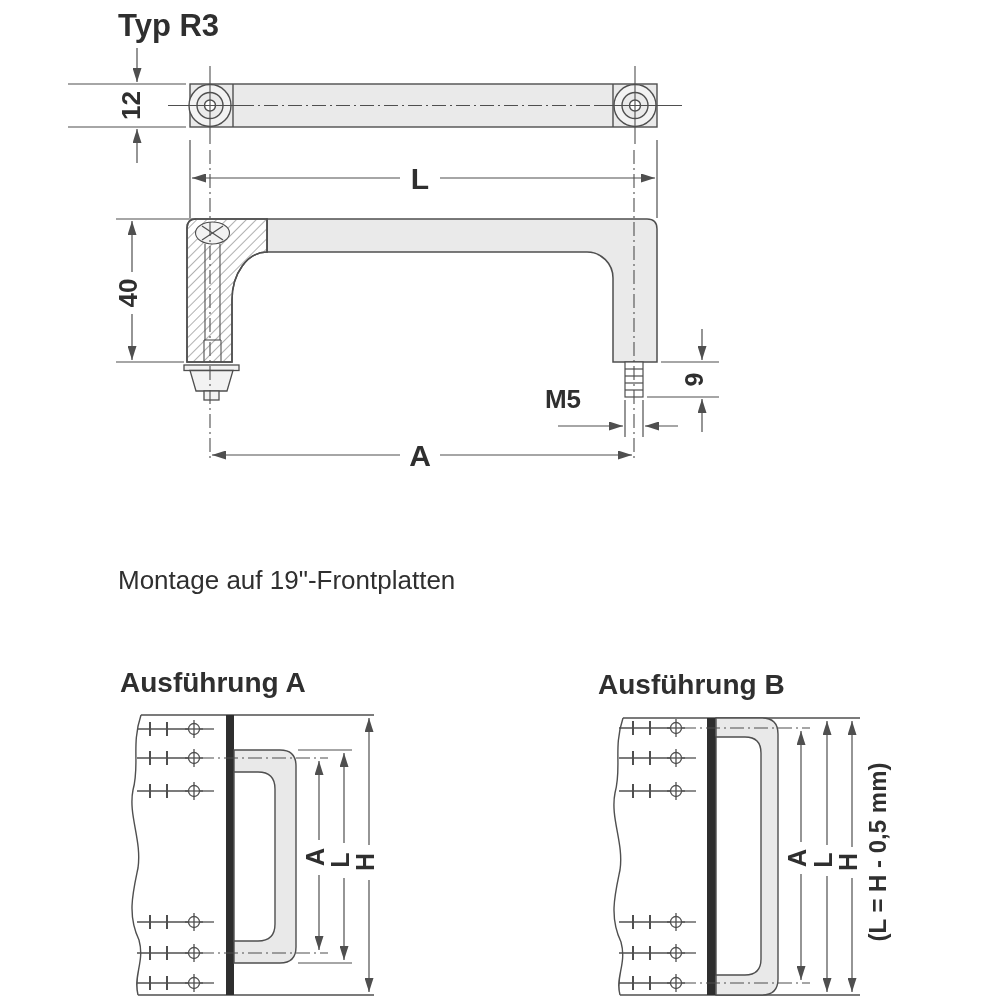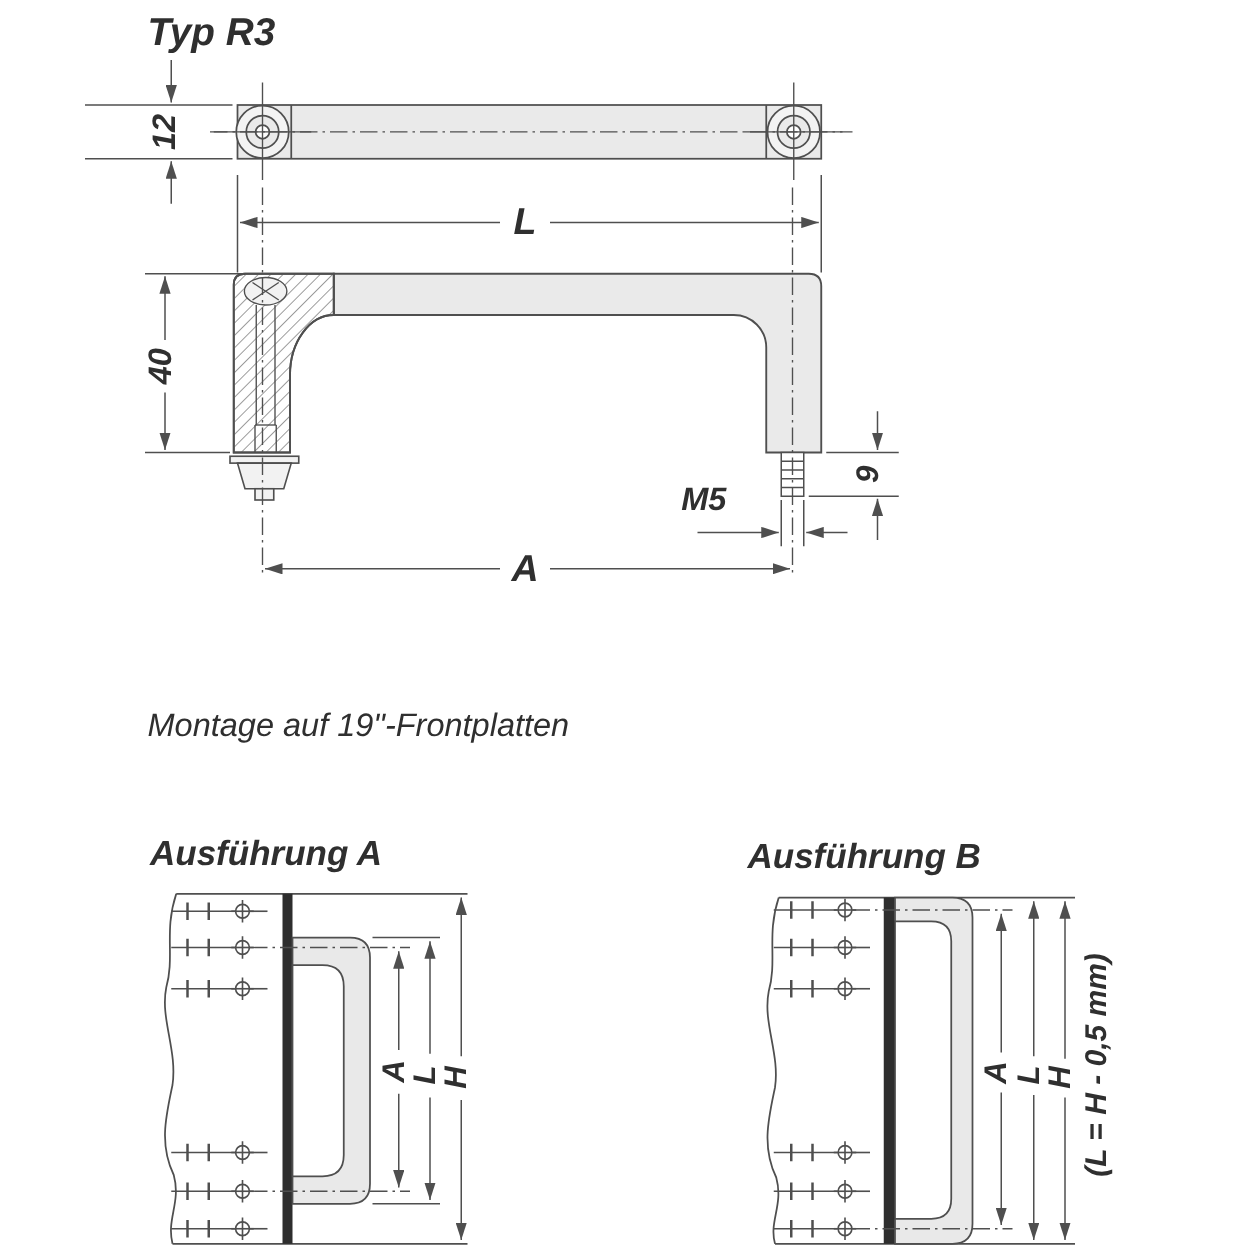--- a/index.html
+++ b/index.html
@@ -1,17 +1,17 @@
 <!DOCTYPE html>
 <html><head>
 <meta charset="utf-8">
 <style>
   html,body{margin:0;padding:0;background:#fff;}
   .page{position:relative;width:1000px;height:1000px;background:#ffffff;overflow:hidden;
-        font-family:"Liberation Sans",sans-serif;font-style:italic;}
+        font-family:"Liberation Sans",sans-serif;}
   svg{display:block}
   text{fill:#2f2f2f;font-family:"Liberation Sans",sans-serif;}
   .t-bold{font-weight:bold;}
 </style>
 </head>
 <body>
 
 <div class="page">
 <svg width="1000" height="1000" viewBox="0 0 1000 1000">
   <defs>

